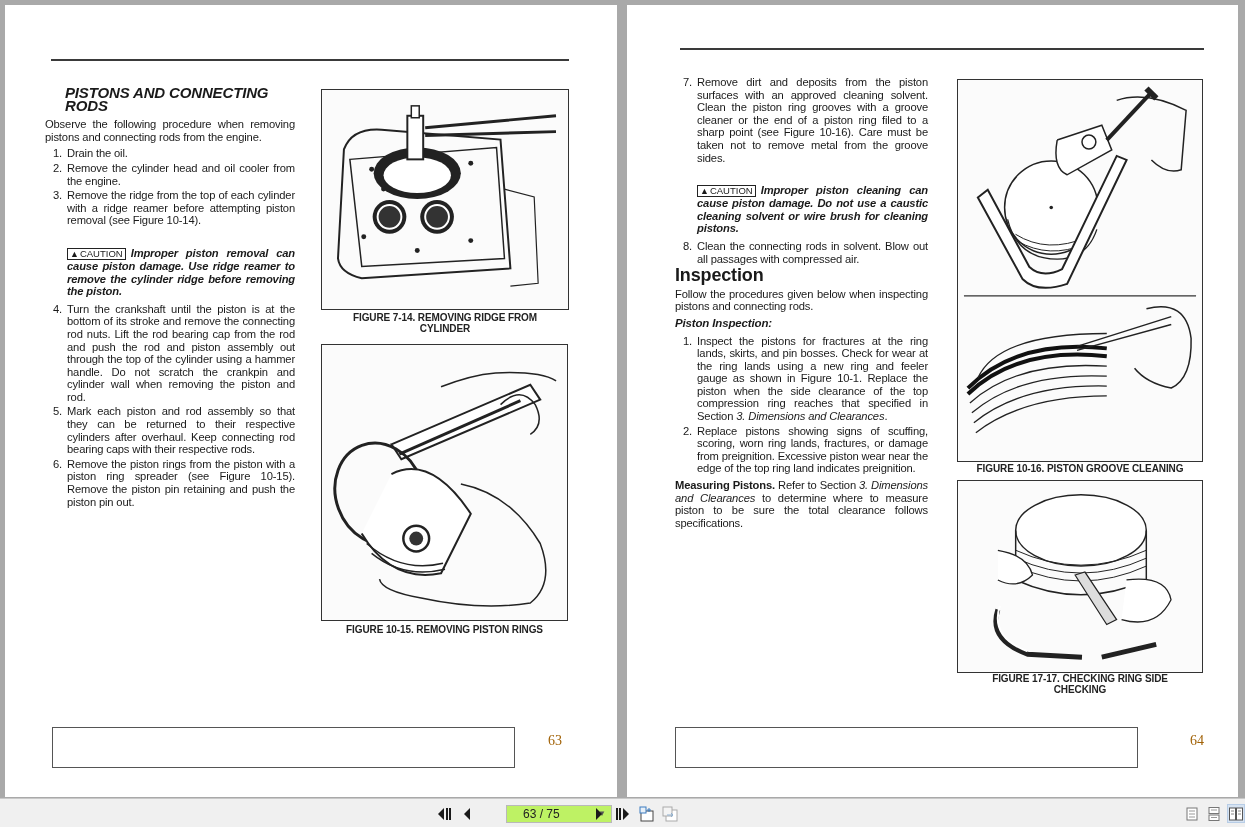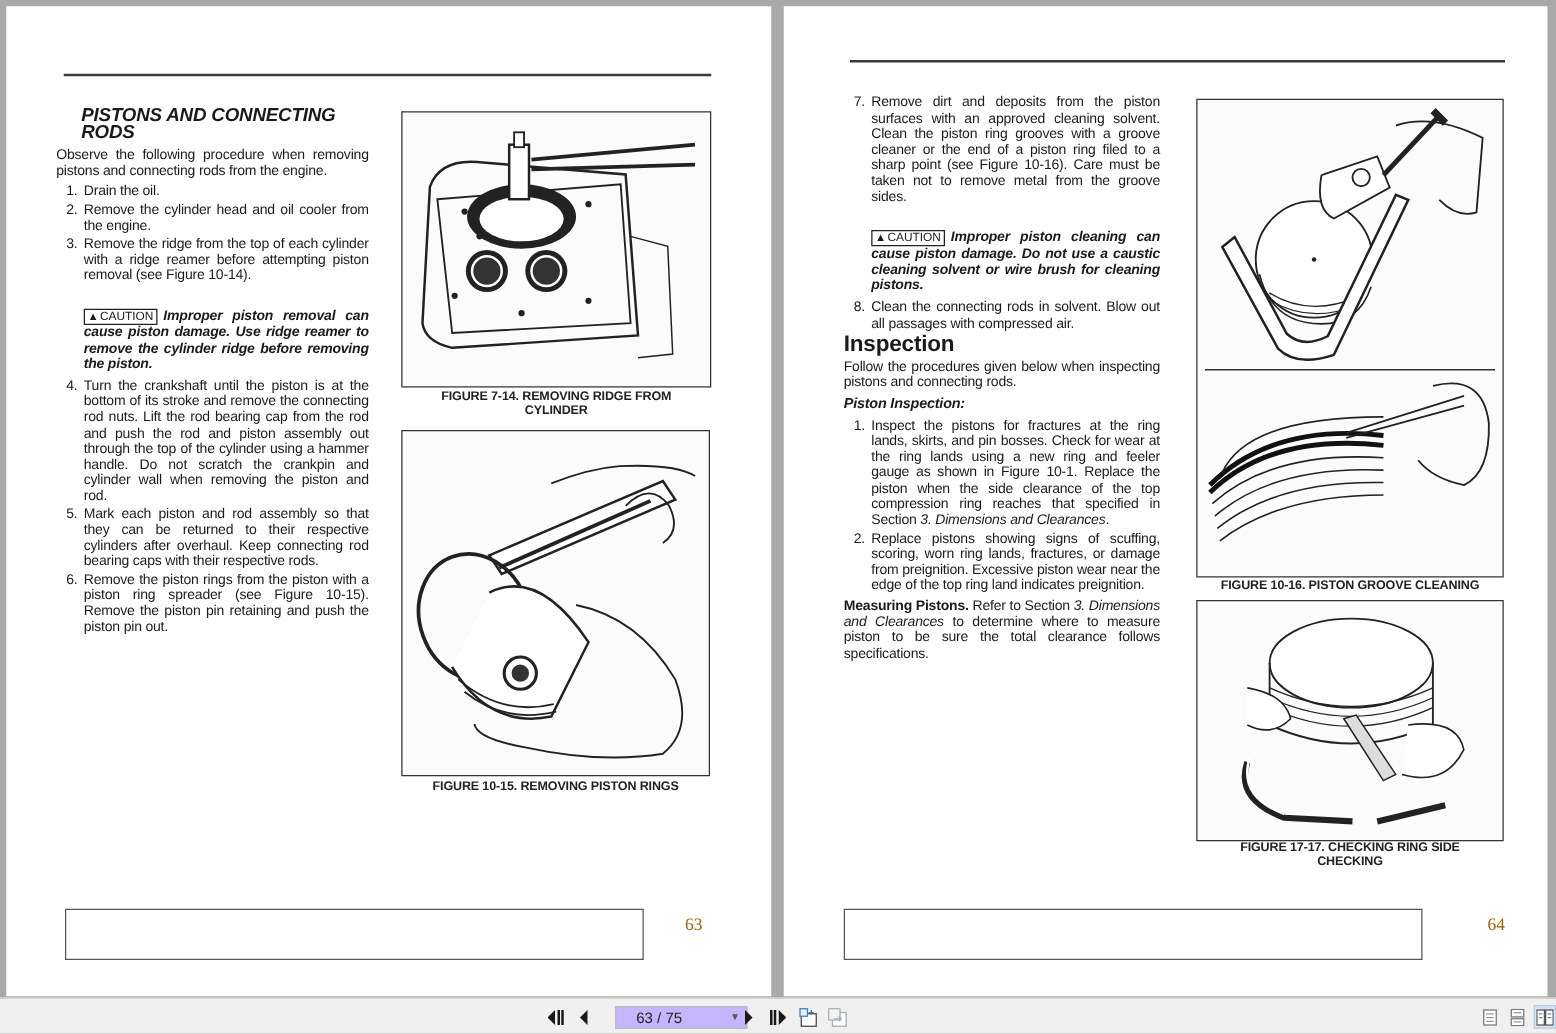--- a/index.html
+++ b/index.html
@@ -31,21 +31,21 @@
 
   .figure { position: absolute; border: 1.5px solid #333; background: #fbfbfb; overflow: hidden; }
   .figure svg { width: 100%; height: 100%; display: block; }
   .caption { position: absolute; font-weight: bold; font-size: 10px; line-height: 11px; text-align: center; letter-spacing: -0.1px; color: #222; }
 
   .footer-box { position: absolute; border: 1.2px solid #555; background: #fff; }
   .page-num { position: absolute; font-family: "Liberation Serif", serif; font-size: 14px; color: #a16207; }
 
   .toolbar { position: absolute; left: 0; top: 798px; width: 1245px; height: 29px; background: #f0f0f0; border-top: 1px solid #c8c8c8; }
   .tb-btn { position: absolute; top: 5px; height: 19px; width: 20px; display: flex; align-items: center; justify-content: center; cursor: pointer; color: #1a1a1a; font-size: 12px; }
-  .page-select { position: absolute; left: 492px; top: 6px; width: 106px; height: 18px; border: 1px solid #b9b9b9; background: #c4b5fd; font-size: 12px; line-height: 16px; padding-left: 16px; color: #222; }
+  .page-select { position: absolute; left: 506px; top: 6px; width: 106px; height: 18px; border: 1px solid #b9b9b9; background: #bef264; font-size: 12px; line-height: 16px; padding-left: 16px; color: #222; }
   .page-select .caret { position: absolute; right: 5px; top: 0; font-size: 8px; color: #555; }
   .view-btn { position: absolute; top: 5px; width: 18px; height: 19px; display: flex; align-items: center; justify-content: center; }
   .view-btn.active { background: #d6e3f2; border: 1px solid #b8cde6; }
 </style>
 </head>
 <body>
 
 <div class="viewer">
 
   <div class="page page-left">

